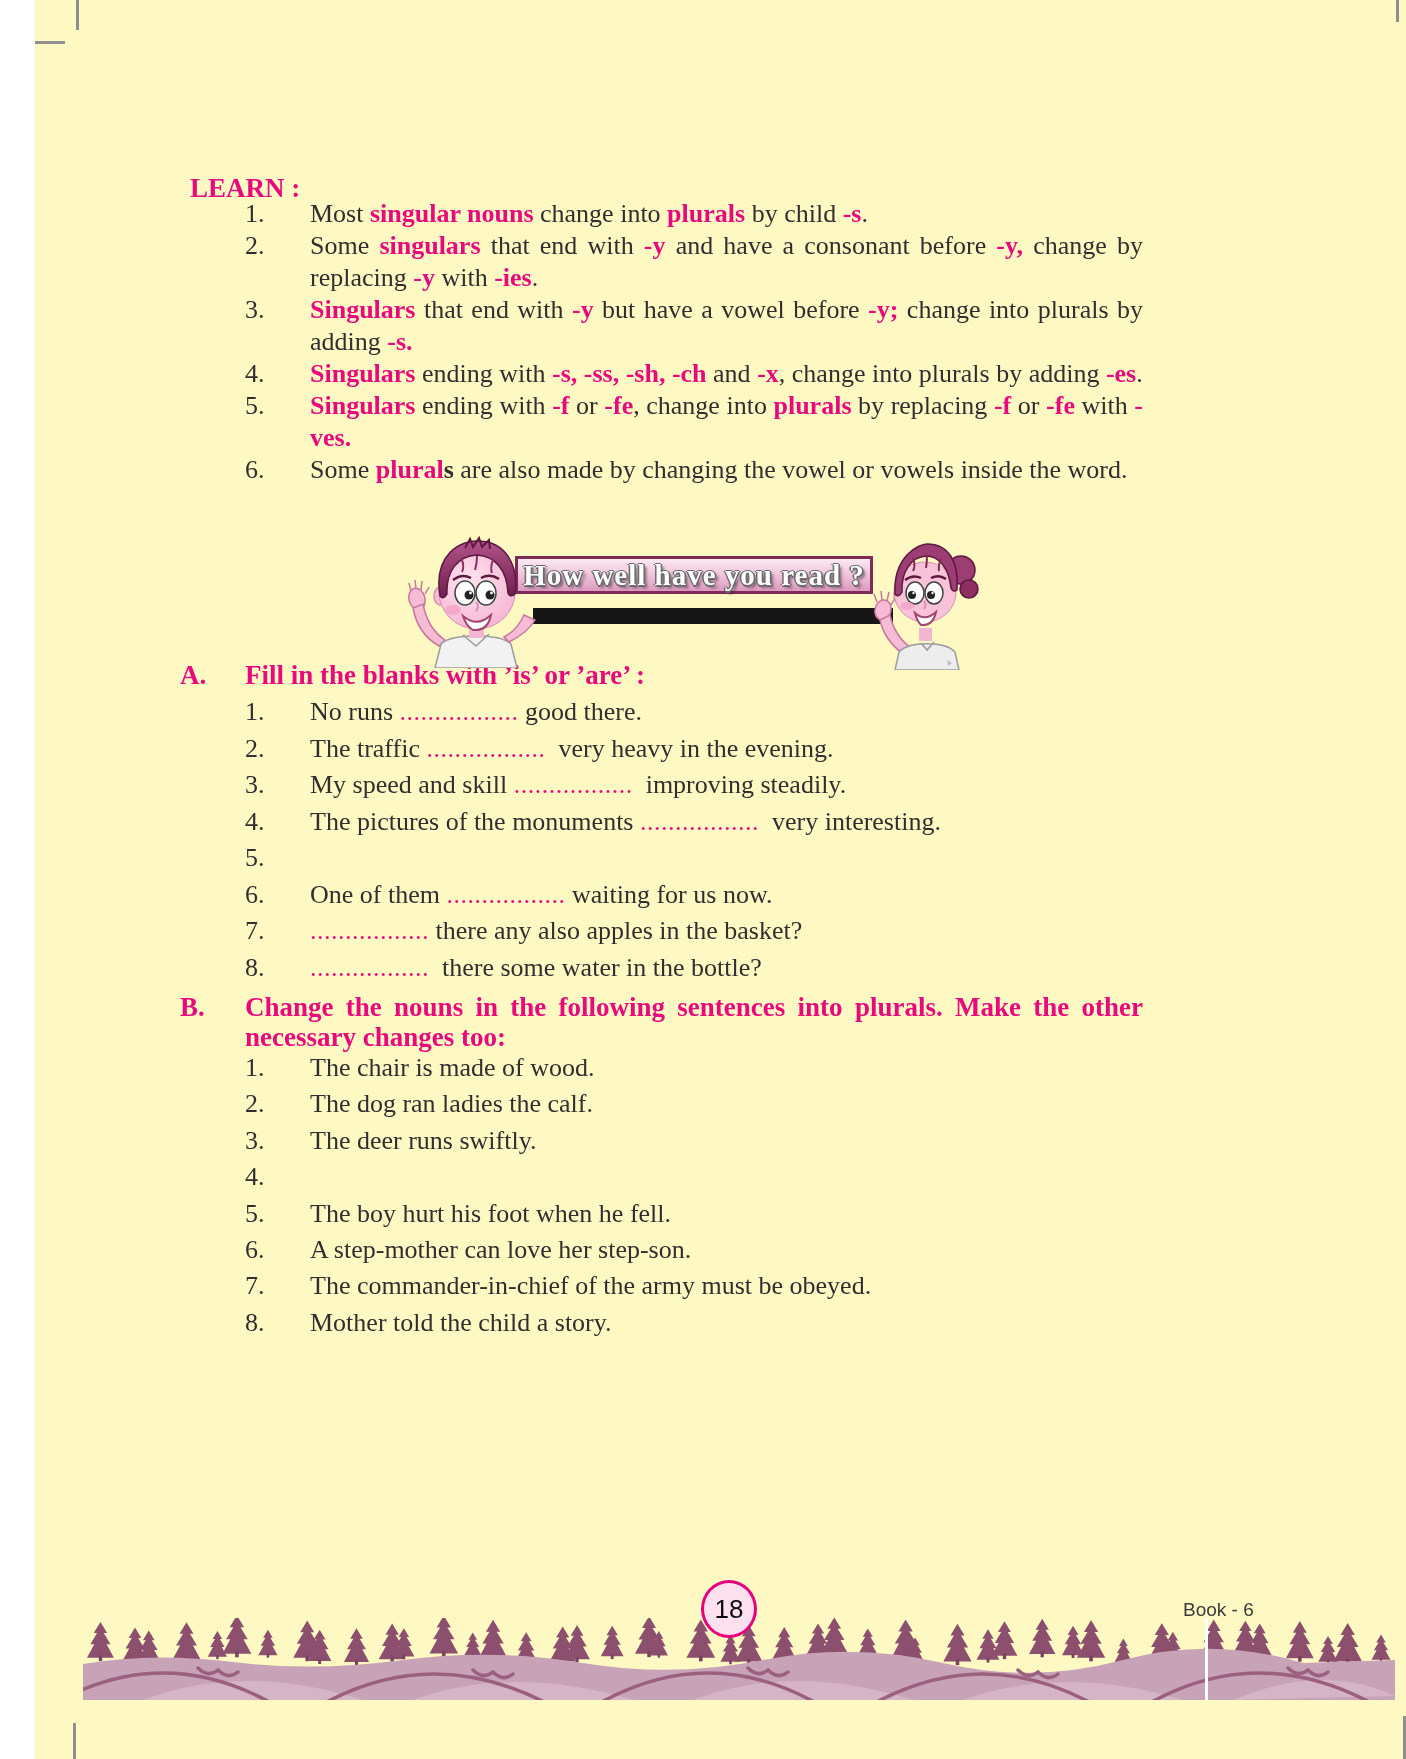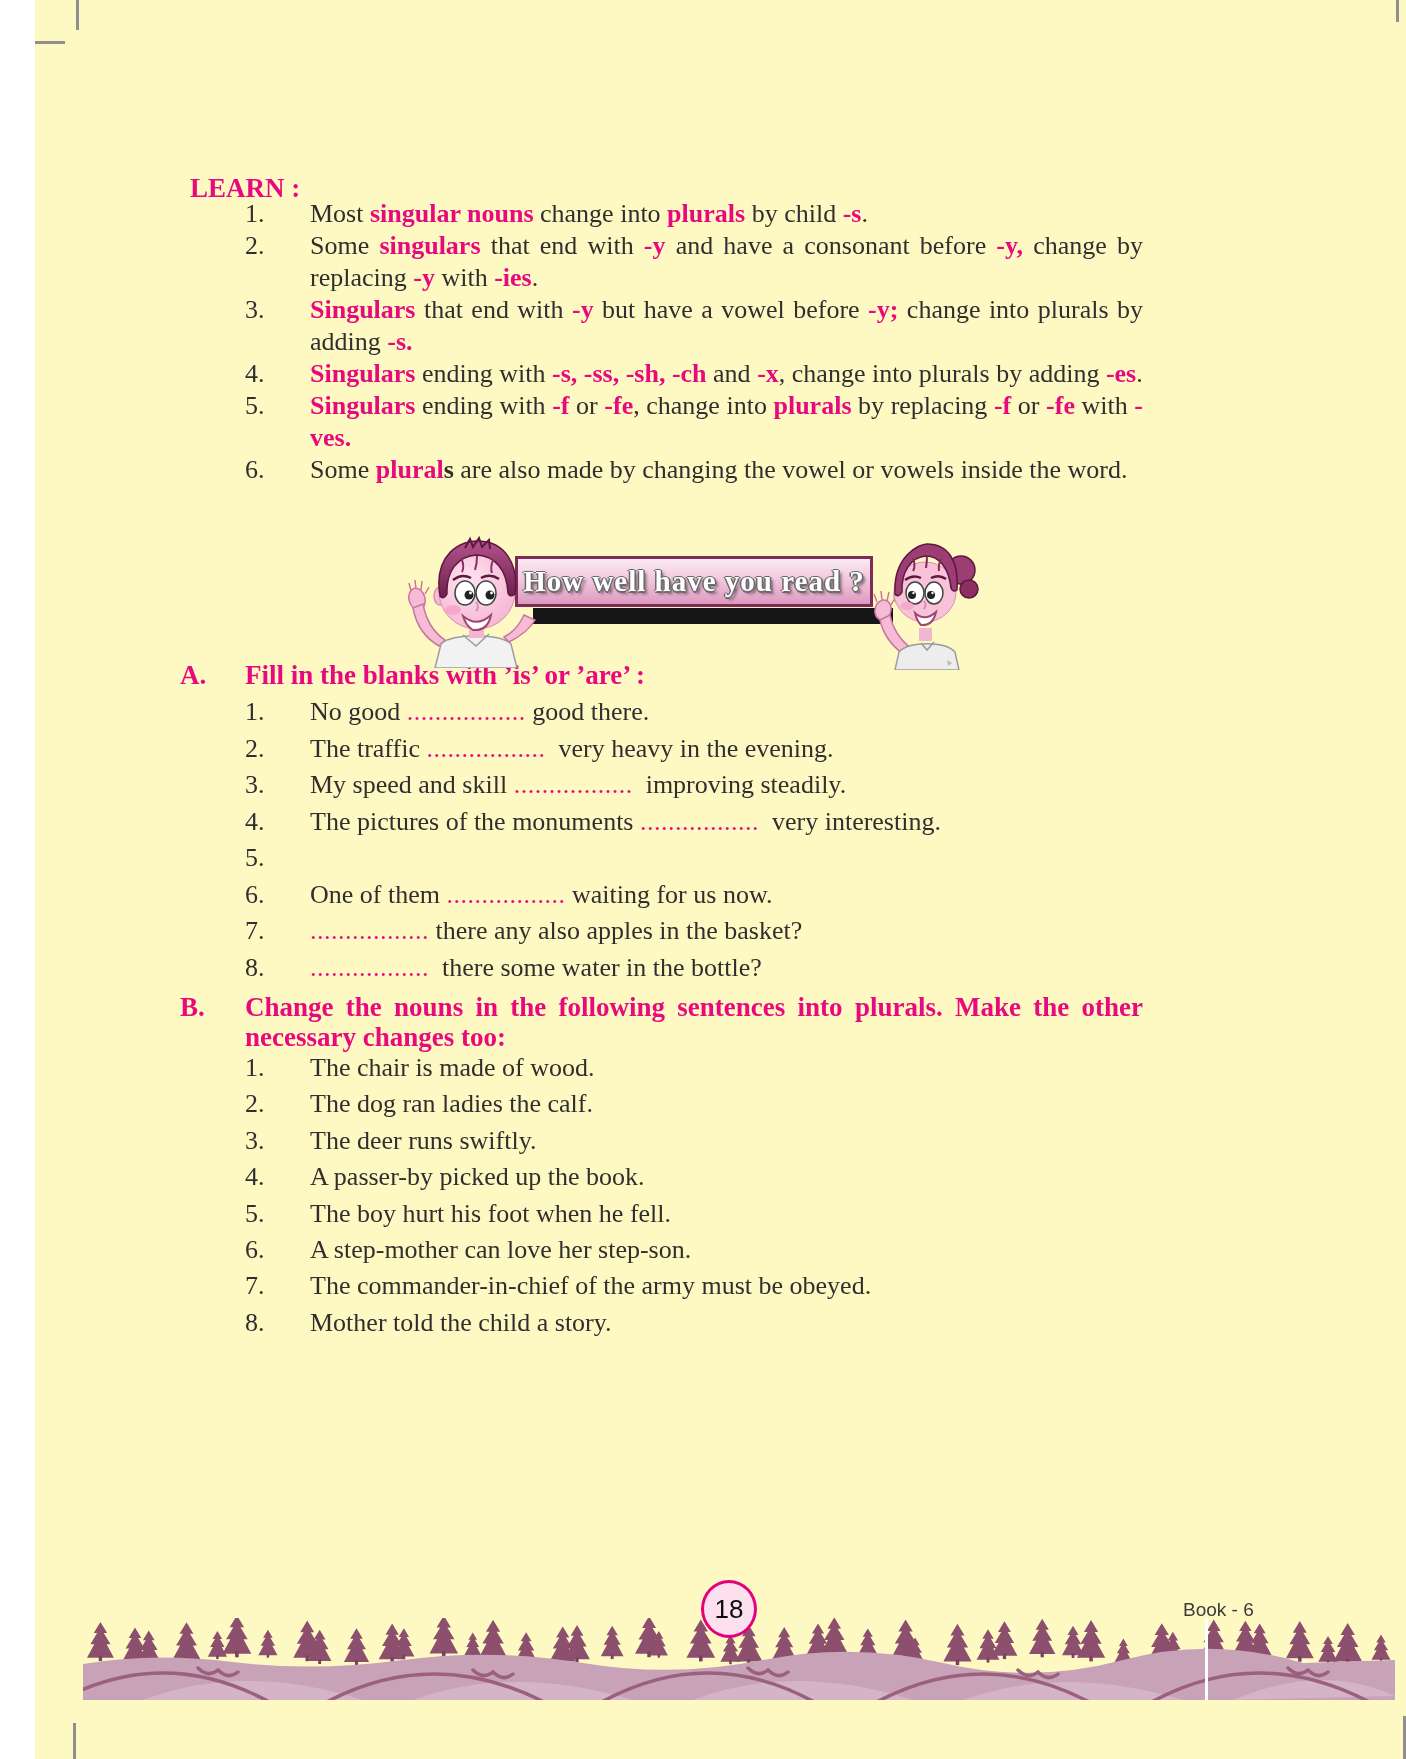--- a/index.html
+++ b/index.html
@@ -21,21 +21,21 @@
   .l-txt{width:833px;text-align:justify;}
   
   .seg-n{}
   .seg-a{color:var(--mag);font-weight:700;}
   .seg-b{font-weight:700;}
   .seg-d{color:var(--mag);letter-spacing:.5px;}
   .seg-g{display:inline-block;width:62px;}
   
   .banner-wrap{position:absolute;left:368px;top:536px;width:578px;height:136px;}
   .banner-shadow{position:absolute;left:130px;top:72px;width:360px;height:16px;background:#161616;z-index:1;}
-  .banner-box{position:absolute;left:112px;top:20px;width:358px;height:51px;box-sizing:border-box;
+  .banner-box{position:absolute;left:112px;top:20px;width:358px;height:38px;box-sizing:border-box;
     border:3px solid #7E2B58;background:linear-gradient(180deg,#FAEAF2,#F2C8DD 45%,#DD99C1);
     display:flex;align-items:center;justify-content:center;z-index:2;}
   .banner-text{font-size:29px;font-weight:700;color:#fff;white-space:nowrap;letter-spacing:1px;
     text-shadow:-1.5px 0 0 #6a6a6a,1.5px 0 0 #6a6a6a,0 -1.5px 0 #6a6a6a,0 1.5px 0 #6a6a6a,3px 3px 3px rgba(30,30,30,.55);}
   .kid{position:absolute;top:0;z-index:3;}
   .kid-boy{left:0;}
   .kid-girl{right:0;top:6px;}
   
   .section-heading{position:absolute;left:145px;display:flex;font-size:27px;font-weight:700;color:var(--mag);}
   #headingA{top:660px;}
@@ -179,21 +179,21 @@
   </div>
 
   <div class="section-heading" id="headingA">
     <div class="h-letter">A.</div>
     <div>Fill in the blanks with ’is’ or ’are’ :</div>
   </div>
 
   <div class="exA-list">
     <div class="a-row">
       <div class="a-num">1.</div>
-      <div><span class="seg-n">No good </span><span class="seg-d">.................</span><span class="seg-n"> good there.</span></div>
+      <div><span class="seg-n">No runs </span><span class="seg-d">.................</span><span class="seg-n"> good there.</span></div>
     </div>
     <div class="a-row">
       <div class="a-num">2.</div>
       <div><span class="seg-n">The traffic </span><span class="seg-d">.................</span><span class="seg-n"> very heavy in the evening.</span></div>
     </div>
     <div class="a-row">
       <div class="a-num">3.</div>
       <div><span class="seg-n">My speed and skill </span><span class="seg-d">.................</span><span class="seg-n"> improving steadily.</span></div>
     </div>
     <div class="a-row">
@@ -233,21 +233,20 @@
     <div class="b-row">
       <div class="a-num">2.</div>
       <div>The dog ran ladies the calf.</div>
     </div>
     <div class="b-row">
       <div class="a-num">3.</div>
       <div>The deer runs swiftly.</div>
     </div>
     <div class="b-row">
       <div class="a-num">4.</div>
-      <div>A passer-by picked up the book.</div>
     </div>
     <div class="b-row">
       <div class="a-num">5.</div>
       <div>The boy hurt his foot when he fell.</div>
     </div>
     <div class="b-row">
       <div class="a-num">6.</div>
       <div>A step-mother can love her step-son.</div>
     </div>
     <div class="b-row">

